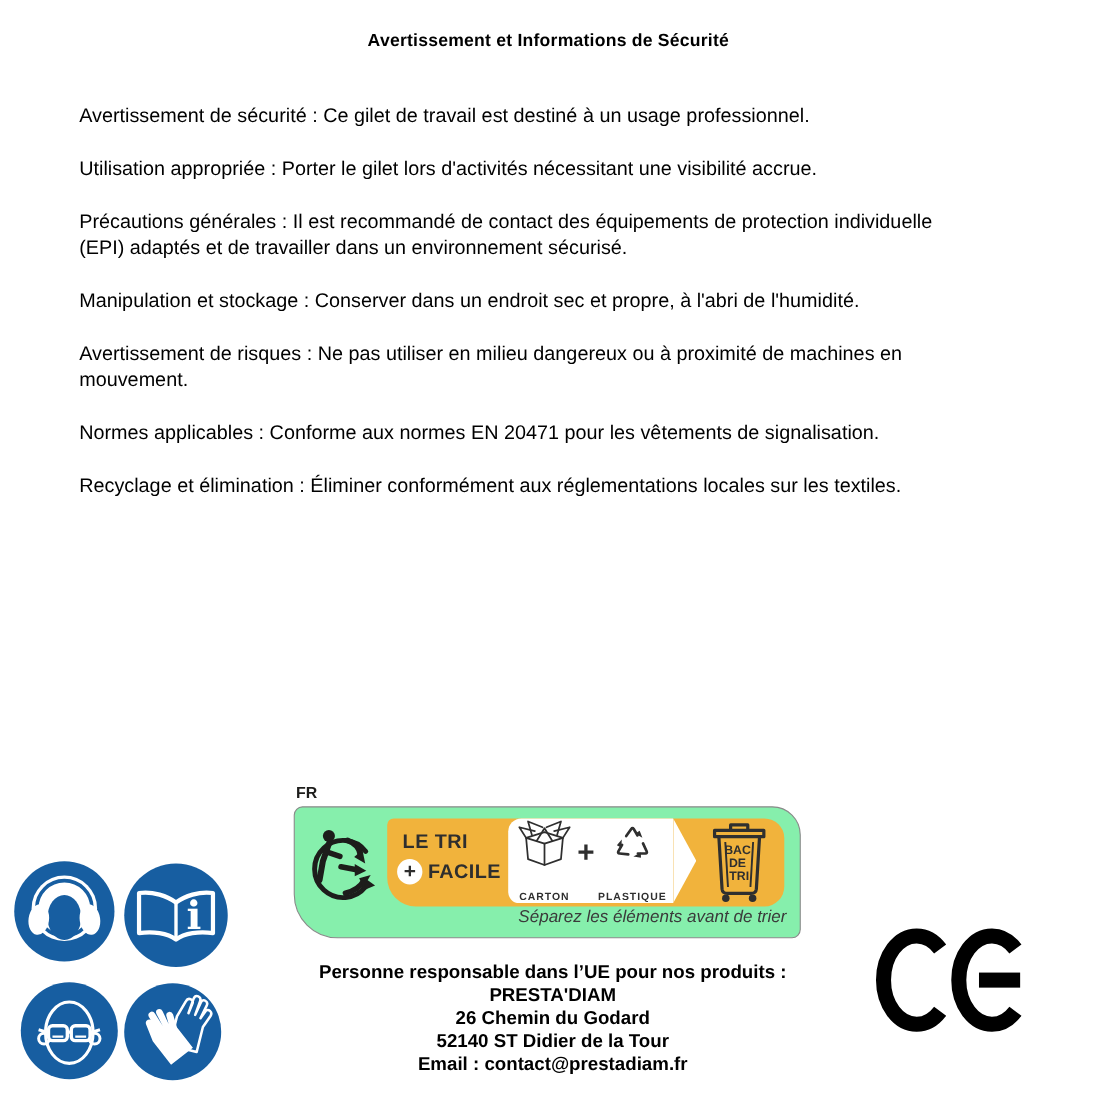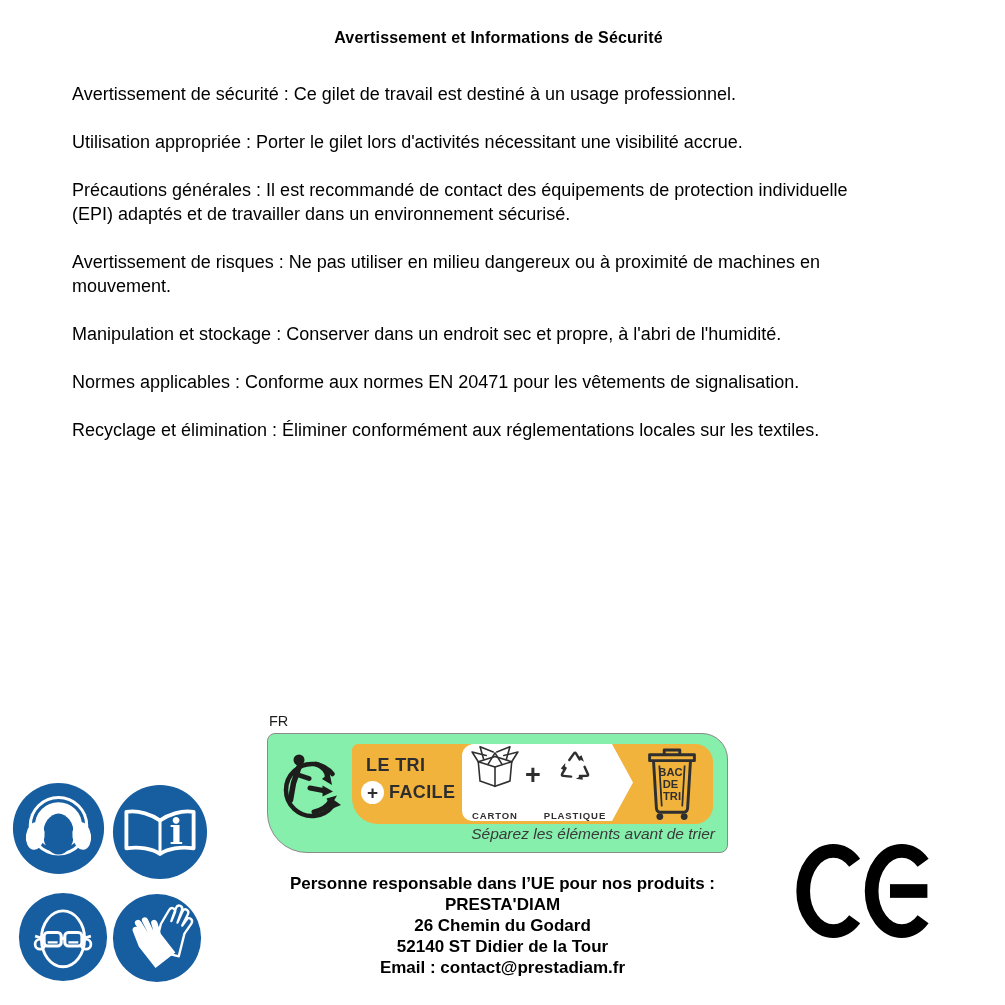--- a/index.html
+++ b/index.html
@@ -5,26 +5,26 @@
   html,body{margin:0;padding:0;background:#fff;}
   #canvas{
     position:relative;width:1005px;height:1005px;background:#ffffff;
     font-family:"Liberation Sans", sans-serif;color:#000;overflow:hidden;
   }
   .title{
     position:absolute;top:29px;left:0;width:997px;text-align:center;
     font-size:16px;font-weight:bold;letter-spacing:.2px;
   }
   .paragraphs{
-    position:absolute;left:72px;top:82px;width:870px;
+    position:absolute;left:72px;top:93px;width:870px;
     font-size:18px;line-height:24px;
   }
   .paragraphs p{margin:0 0 24px 0;white-space:pre-line;}
   
-  .fr-code{position:absolute;left:269px;top:713px;font-size:14.5px;font-weight:normal;color:#1d1d1b;}
+  .fr-code{position:absolute;left:269px;top:713px;font-size:14.5px;font-weight:bold;color:#1d1d1b;}
   .tri-box{
     position:absolute;left:267px;top:733px;width:461px;height:120px;background:#86efac;
     border:1.5px solid #8a8a8a;border-radius:8px 26px 8px 40px;box-sizing:border-box;
   }
   .triman{position:absolute;left:12px;top:13px;width:66px;height:82px;}
   .yellow-band{
     position:absolute;left:84px;top:10px;width:361px;height:80px;
     background:#F1B33C;border-radius:6px 18px 18px 26px;
   }
   .letri{position:absolute;left:14px;top:11px;font-size:18px;font-weight:bold;color:#2e2e2e;letter-spacing:.4px;}
@@ -71,23 +71,23 @@
 
 <div id="canvas">
 
   <div class="title">Avertissement et Informations de Sécurité</div>
 
   <div class="paragraphs">
     <p>Avertissement de sécurité : Ce gilet de travail est destiné à un usage professionnel.</p>
     <p>Utilisation appropriée : Porter le gilet lors d'activités nécessitant une visibilité accrue.</p>
     <p>Précautions générales : Il est recommandé de contact des équipements de protection individuelle
 (EPI) adaptés et de travailler dans un environnement sécurisé.</p>
+    <p>Manipulation et stockage : Conserver dans un endroit sec et propre, à l'abri de l'humidité.</p>
     <p>Avertissement de risques : Ne pas utiliser en milieu dangereux ou à proximité de machines en
 mouvement.</p>
-    <p>Manipulation et stockage : Conserver dans un endroit sec et propre, à l'abri de l'humidité.</p>
     <p>Normes applicables : Conforme aux normes EN 20471 pour les vêtements de signalisation.</p>
     <p>Recyclage et élimination : Éliminer conformément aux réglementations locales sur les textiles.</p>
   </div>
 
   <div class="fr-code">FR</div>
 
   <div class="tri-box">
 
     <svg class="triman" viewBox="0 0 66 80">
       <g stroke="#1d1d1b" fill="none" stroke-linecap="round">

